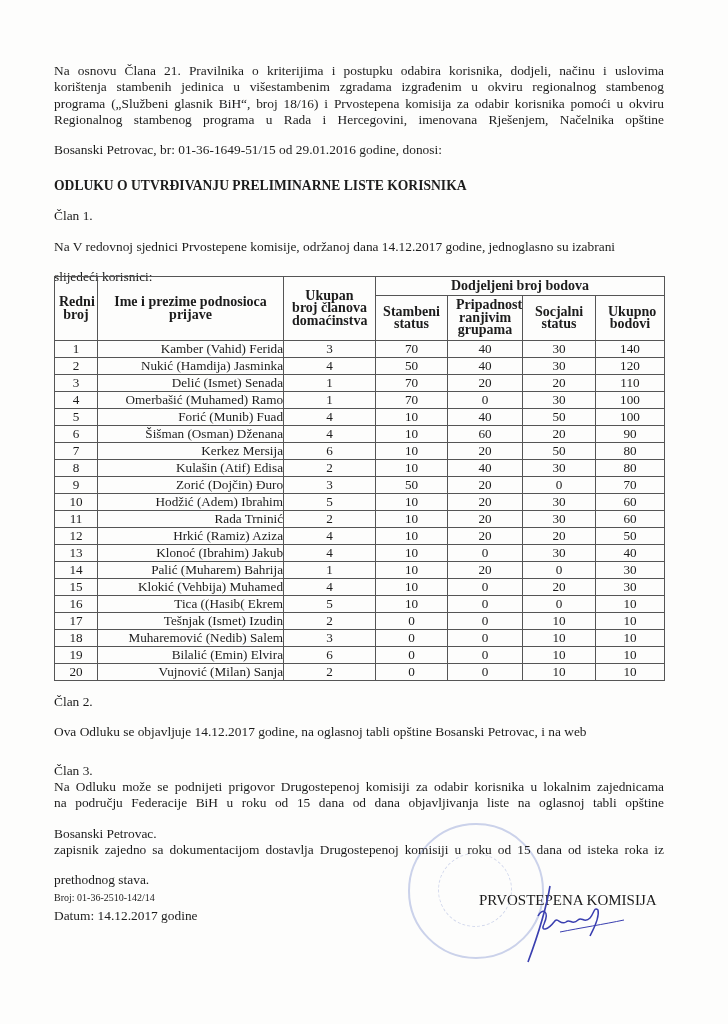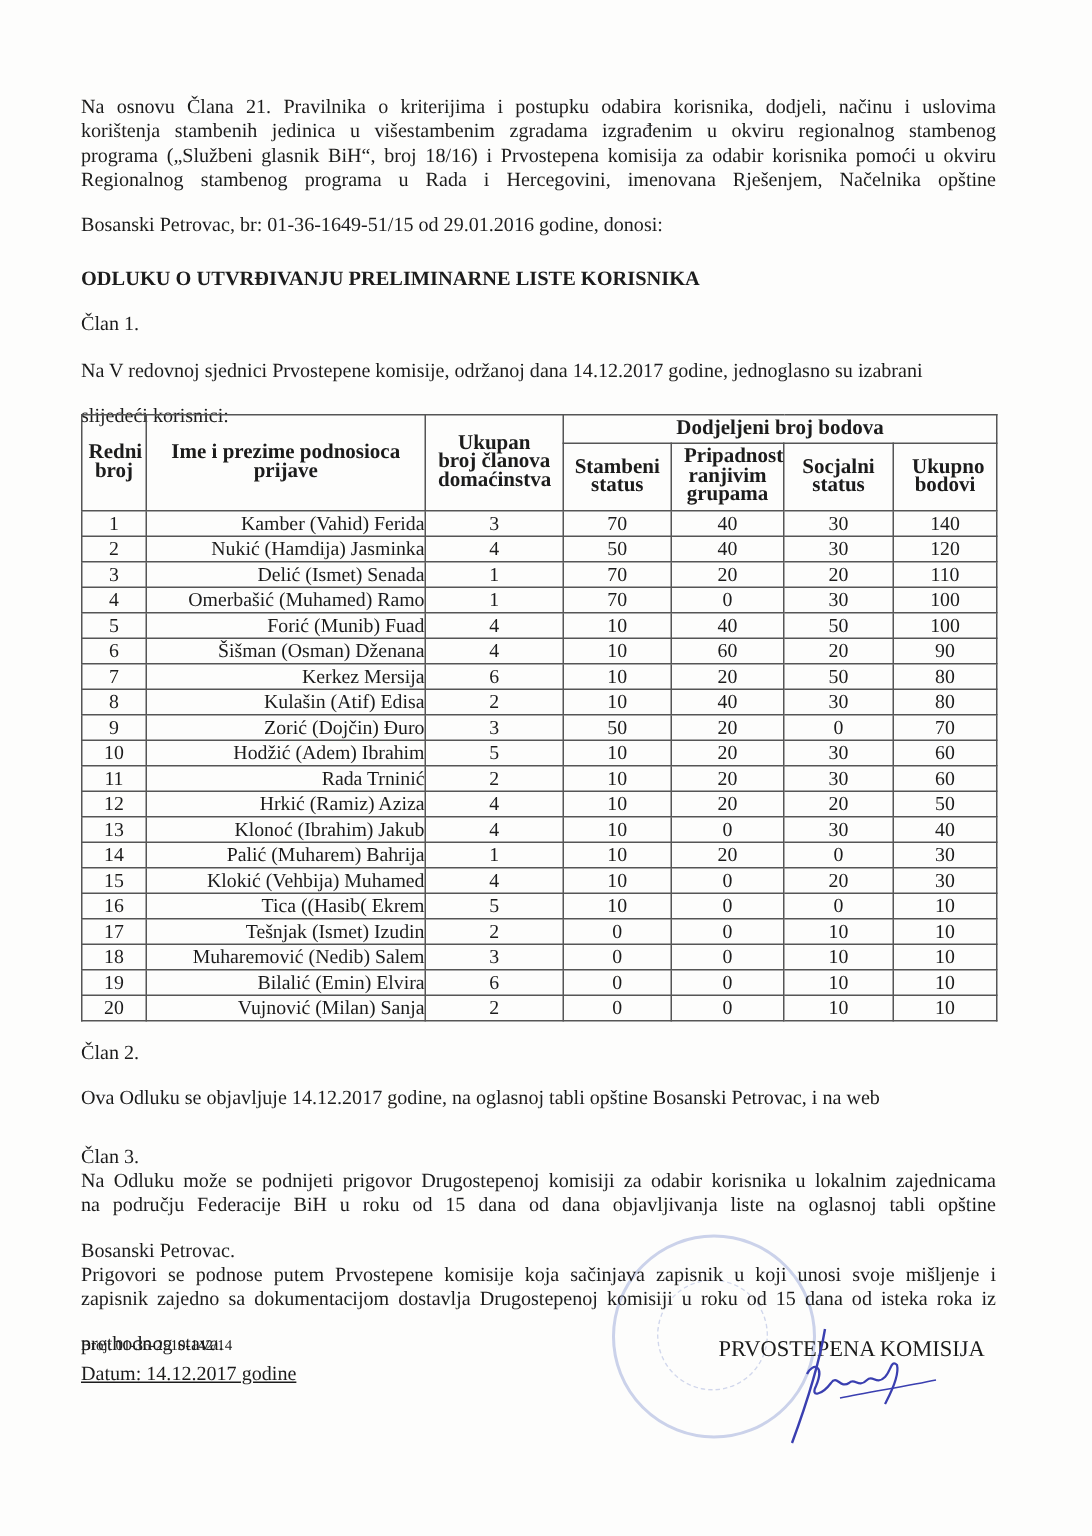--- a/index.html
+++ b/index.html
@@ -267,26 +267,25 @@
 
 <div class="stamp">
   <div class="stamp-inner"></div>
 </div>
 
 <div class="center" style="top:763px;">Član 3.</div>
 <div class="para" style="top:779px;">
   <span class="line">Na Odluku može se podnijeti prigovor Drugostepenoj komisiji za odabir korisnika u lokalnim zajednicama</span>
   <span class="line">na području Federacije BiH u roku od 15 dana od dana objavljivanja liste na oglasnoj tabli opštine</span>
   <span class="line last">Bosanski Petrovac.</span>
-  <span class="line">Prigovori se podnose putem Prvostepene komisije koja sačinjava zapisnik u koji unosi svoje mišljenje i</span>
   <span class="line">zapisnik zajedno sa dokumentacijom dostavlja Drugostepenoj komisiji u roku od 15 dana od isteka roka iz</span>
   <span class="line last">prethodnog stava.</span>
 </div>
 
 <div class="abs" style="left:54px; top:892px; font-size:10px;">Broj: 01-36-2510-142/14</div>
-<div class="abs" style="left:54px; top:908px; font-size:13.4px;text-decoration:underline;">Datum: 14.12.2017 godine</div>
+<div class="abs" style="left:54px; top:908px; font-size:13.4px;">Datum: 14.12.2017 godine</div>
 <div class="abs" style="left:479px; top:892px; font-size:15px;">PRVOSTEPENA KOMISIJA</div>
 
 <svg class="abs" style="left:520px; top:880px;" width="110" height="90">
   <path d="M30 6 C 26 30, 18 55, 8 82" stroke="#3a3fb0" stroke-width="1.6" fill="none"></path>
   <path d="M18 36 C 22 28, 30 30, 24 44 C 20 52, 28 50, 34 42 C 38 36, 40 46, 46 42 C 50 38, 52 46, 58 40 C 62 36, 64 44, 70 38 C 74 34, 74 26, 78 30 C 80 38, 72 52, 70 56" stroke="#3a3fb0" stroke-width="1.5" fill="none"></path>
   <path d="M40 52 C 60 48, 85 44, 104 40" stroke="#3a3fb0" stroke-width="1" fill="none"></path>
 </svg>
 
 </body></html>

